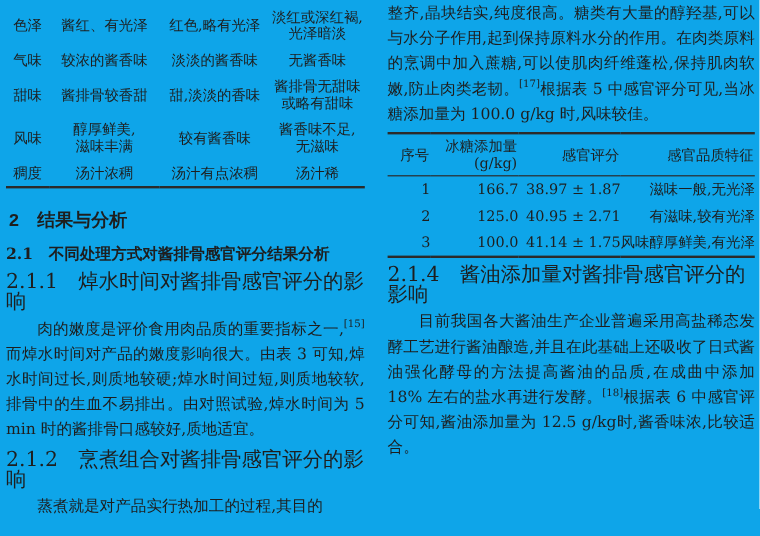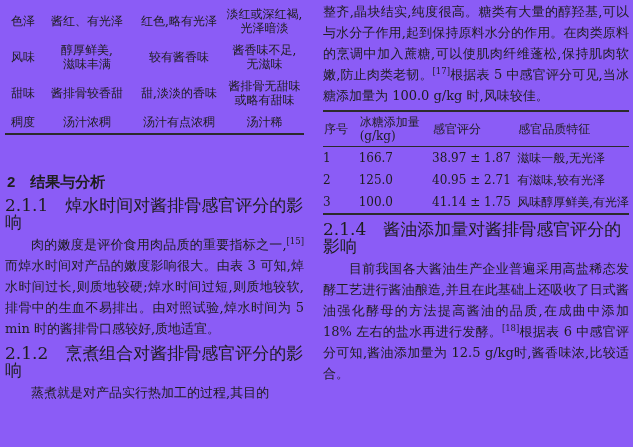--- a/index.html
+++ b/index.html
@@ -1,19 +1,19 @@
 <!DOCTYPE html>
 <html><head>
 <meta charset="utf-8">
 <style>
   html,body { margin:0; padding:0; background:#ffffff; }
   .page {
     position:relative;
     width:633px; height:447px;
-    background:#8b5cf6;
+    background:#0ea5e9;
     color:#1e1e1e;
     font-family:"DejaVu Serif","Liberation Serif",serif;
     overflow:hidden;
     box-sizing:border-box;
     display:flex;
     padding:0 4px 0 5px;
   }
   .col { box-sizing:border-box; }
   .col.left  { width:299px; margin-right:19px; }
   .col.right { width:306px; padding-top:1px; }
@@ -27,22 +27,22 @@
     text-align:center;
     border-bottom:2px solid #2b2b2b;
   }
   .sensory td { padding:4px 1px; white-space:pre-line; }
   .sensory td:nth-child(1){ width:34px; }
   .sensory td:nth-child(2){ width:90px; }
   .sensory td:nth-child(3){ width:90px; }
 
   
   .h2 {
-    margin:37px 0 0 2px;
-    font-family:Liberation Sans, sans-serif;
+    margin:18px 0 0 2px;
+    font-family:Liberation Mono, monospace;
     font-size:15px; font-weight:bold; line-height:19px;
   }
   .h3 {
     margin:10px 0 0 0;
     font-size:13px; font-weight:bold; line-height:17px;
   }
   .h4 {
     margin:6px 0 0 0;
     font-size:17px; font-weight:normal; line-height:17px;
   }
@@ -64,21 +64,21 @@
   
   .t5-title {
     margin-top:5px;
     text-align:center;
     font-size:12.5px; font-weight:bold; line-height:16px;
   }
   .t5 {
     width:100%;
     margin-top:4px;
     font-size:12px; line-height:14px;
-    text-align:left;
+    text-align:right;
     border-top:2px solid #2b2b2b;
     border-bottom:2px solid #2b2b2b;
   }
   .t5 th {
     font-weight:normal;
     padding:3px 1px;
     border-bottom:1px solid #2b2b2b;
     white-space:pre-line;
   }
   .t5 td { padding:4px 0; }
@@ -98,44 +98,51 @@
     <table class="sensory">
       <tbody>
         <tr>
           <td>色泽</td>
           <td>酱红、有光泽</td>
           <td>红色,略有光泽</td>
           <td>淡红或深红褐,
 光泽暗淡</td>
         </tr>
         <tr>
-          <td>风味</td>
-          <td>醇厚鲜美,
-滋味丰满</td>
-          <td>较有酱香味</td>
-          <td>酱香味不足,
-无滋味</td>
+          <td>气味</td>
+          <td>较浓的酱香味</td>
+          <td>淡淡的酱香味</td>
+          <td>无酱香味</td>
         </tr>
         <tr>
           <td>甜味</td>
           <td>酱排骨较香甜</td>
           <td>甜,淡淡的香味</td>
           <td>酱排骨无甜味
 或略有甜味</td>
+        </tr>
+        <tr>
+          <td>风味</td>
+          <td>醇厚鲜美,
+滋味丰满</td>
+          <td>较有酱香味</td>
+          <td>酱香味不足,
+无滋味</td>
         </tr>
         <tr>
           <td>稠度</td>
           <td>汤汁浓稠</td>
           <td>汤汁有点浓稠</td>
           <td>汤汁稀</td>
         </tr>
       </tbody>
     </table>
 
     <div class="h2">2　结果与分析</div>
+    <div class="h3">2.1　不同处理方式对酱排骨感官评分结果分析</div>
     <div class="h4">2.1.1　焯水时间对酱排骨感官评分的影响</div>
 
     <p class="para indent"><span>肉的嫩度是评价食用肉品质的重要指标之一,</span><sup class="cite">[15]</sup><span>而焯水时间对产品的嫩度影响很大。由表 3 可知,焯水时间过长,则质地较硬;焯水时间过短,则质地较软,排骨中的生血不易排出。由对照试验,焯水时间为 5 min 时的酱排骨口感较好,质地适宜。</span></p>
 
     <div class="h4">2.1.2　烹煮组合对酱排骨感官评分的影响</div>
     <p class="para indent">蒸煮就是对产品实行热加工的过程,其目的</p>
 
   </div>
 
   <div class="col right">

